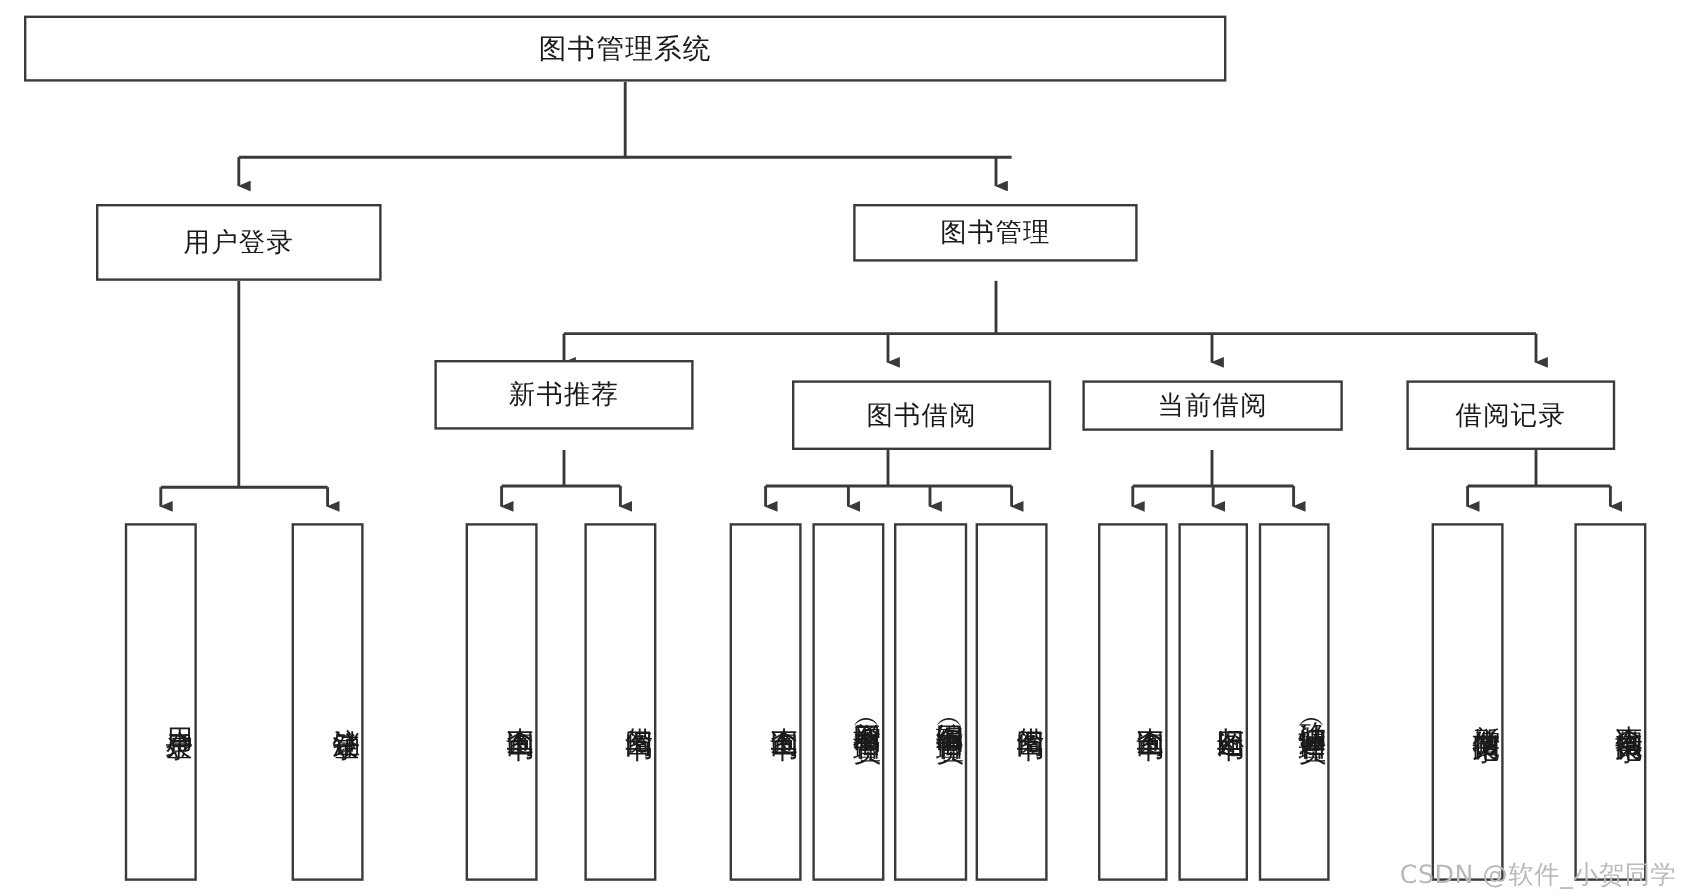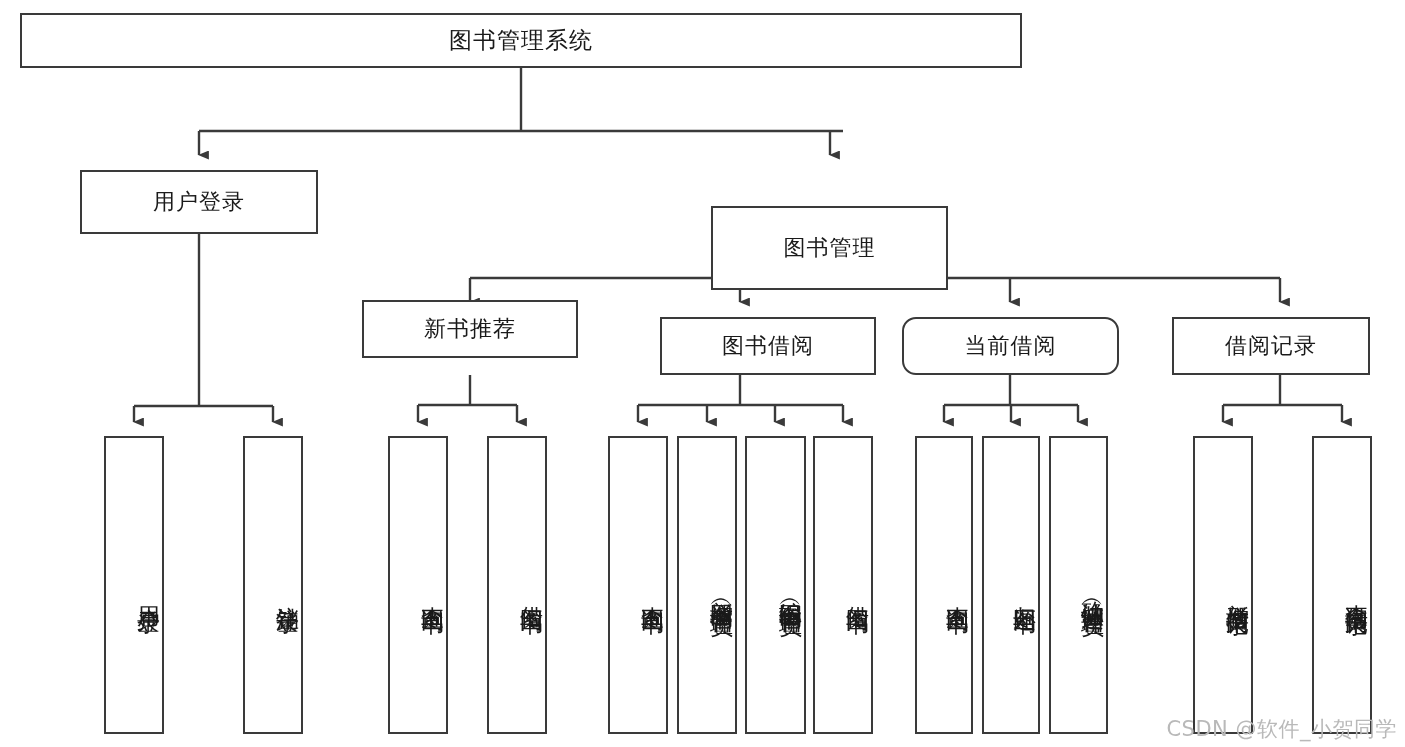--- a/index.html
+++ b/index.html
@@ -114,26 +114,26 @@
       <path d="M 1280 375 L 1280 405"></path>
       <path d="M 1223 405 L 1342 405"></path>
       <path d="M 1223 405 L 1223 422" marker-end="url(#arrow)"></path>
       <path d="M 1342 405 L 1342 422" marker-end="url(#arrow)"></path>
     </g>
   </svg>
 
   <div class="node horiz root" style="left:20px; top:13px; width:1002px; height:55px;">图书管理系统</div>
 
   <div class="node horiz" style="left:80px; top:170px; width:238px; height:64px;">用户登录</div>
-  <div class="node horiz" style="left:711px; top:170px; width:237px; height:84px;margin-top:36px;">图书管理</div>
+  <div class="node horiz" style="left:711px; top:170px; width:237px; height:48px;">图书管理</div>
 
   <div class="node horiz" style="left:362px; top:300px; width:216px; height:58px;">新书推荐</div>
   <div class="node horiz" style="left:632px; top:317px; width:216px; height:58px;margin-left:28px;">图书借阅</div>
-  <div class="node horiz" style="left:902px; top:317px; width:217px; height:58px;border-radius:14px;">当前借阅</div>
-  <div class="node horiz" style="left:1172px; top:317px; width:198px; height:58px;">借阅记录</div>
+  <div class="node horiz" style="left:902px; top:317px; width:217px; height:42px;">当前借阅</div>
+  <div class="node horiz" style="left:1172px; top:317px; width:174px; height:58px;">借阅记录</div>
 
   <div class="node vert" style="left:104px; top:436px; width:60px; height:298px;">用户登录</div>
   <div class="node vert" style="left:243px; top:436px; width:60px; height:298px;">注销登录</div>
 
   <div class="node vert" style="left:388px; top:436px; width:60px; height:298px;">查询图书</div>
   <div class="node vert" style="left:487px; top:436px; width:60px; height:298px;">借阅图书</div>
 
   <div class="node vert" style="left:608px; top:436px; width:60px; height:298px;">查询图书</div>
   <div class="node vert" style="left:677px; top:436px; width:60px; height:298px;">新增图书（管理员）</div>
   <div class="node vert" style="left:745px; top:436px; width:61px; height:298px;">编辑图书（管理员）</div>

